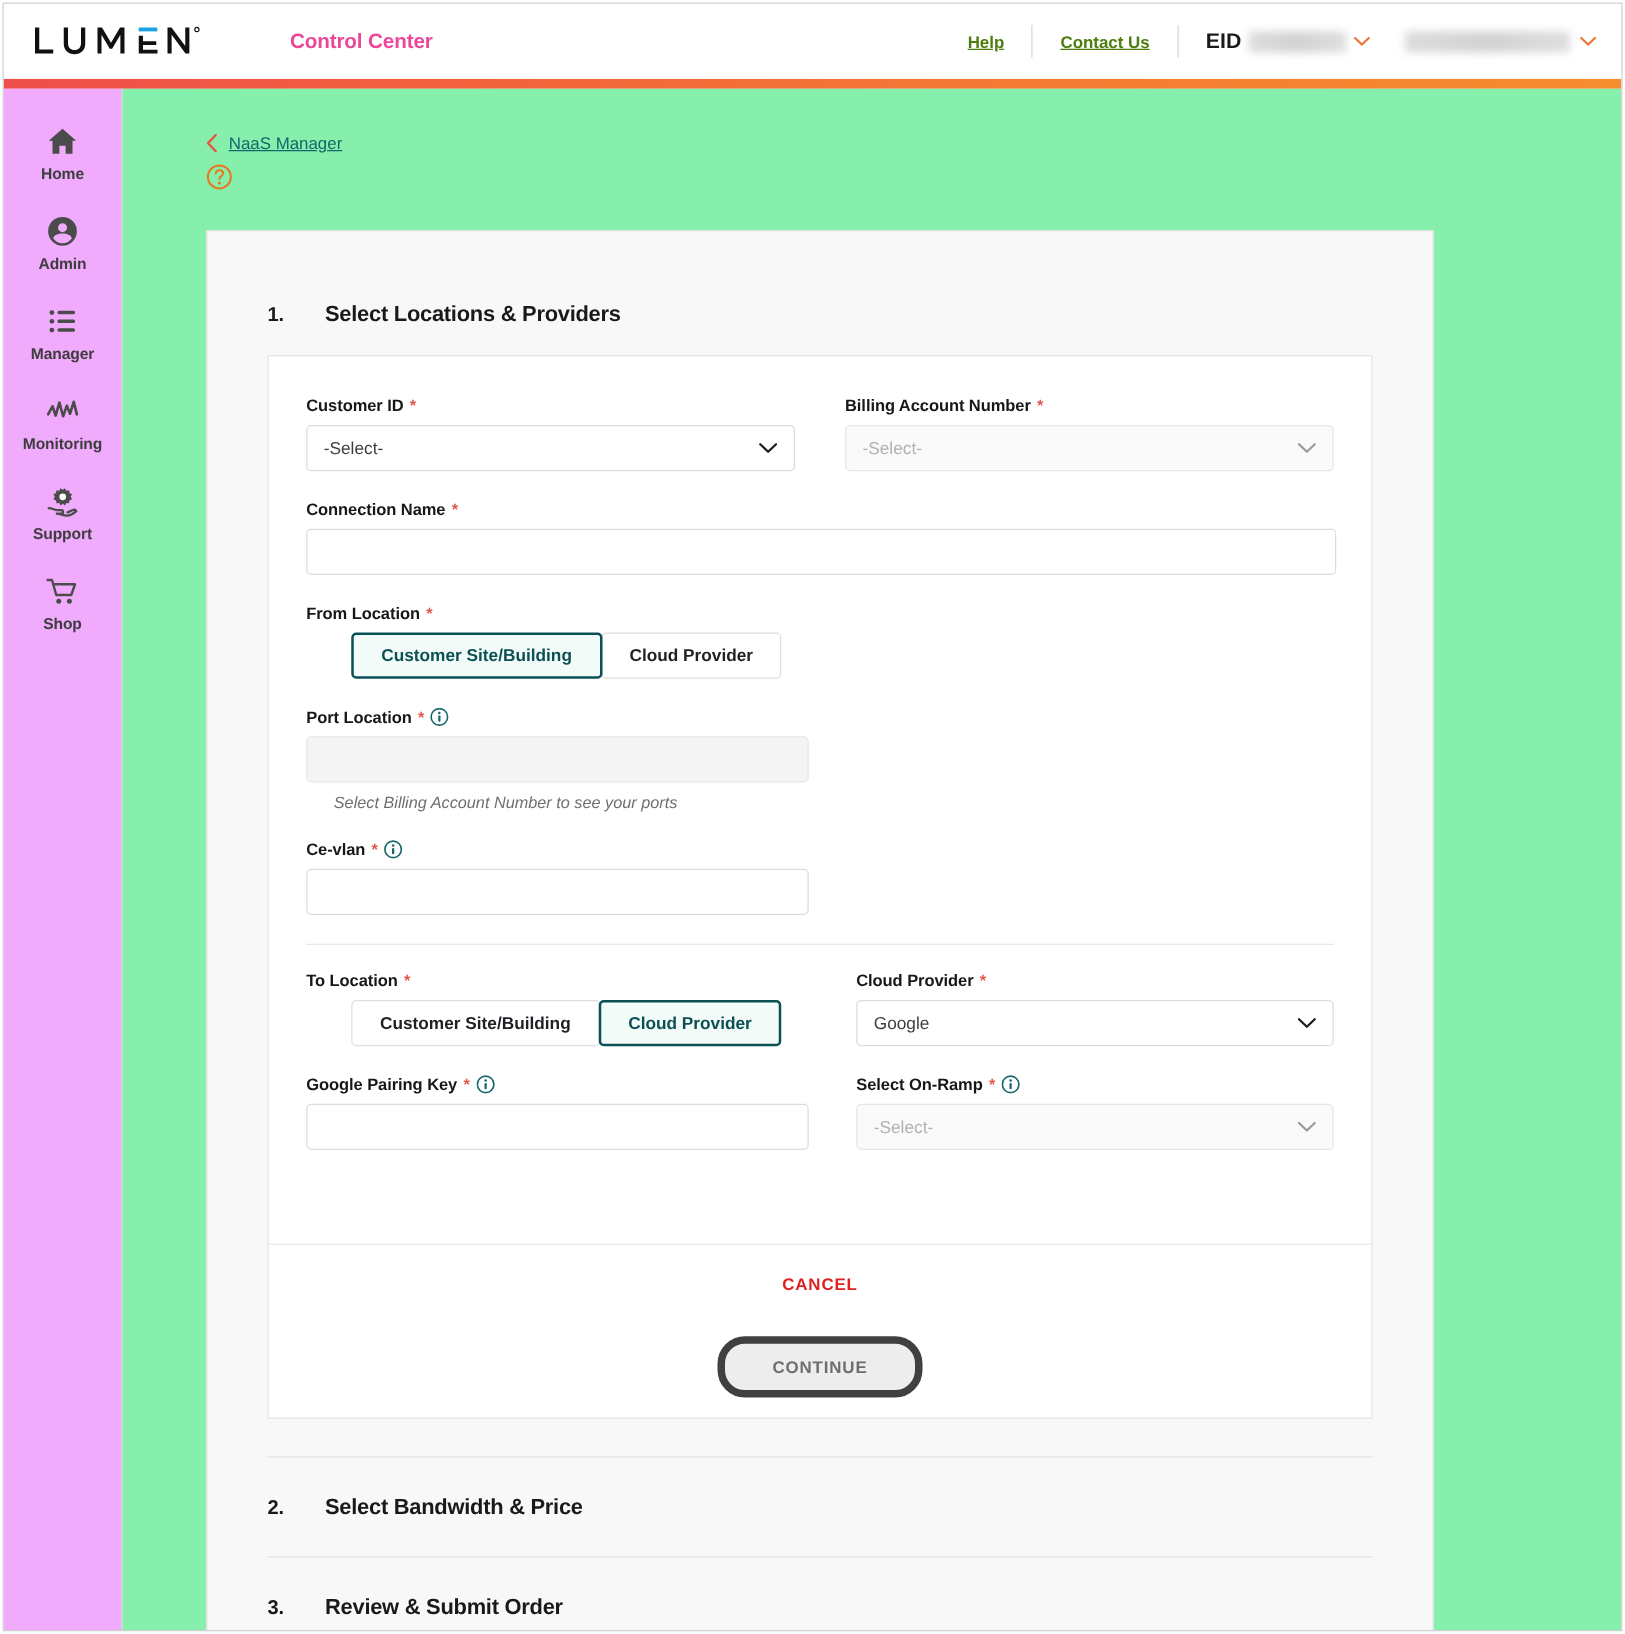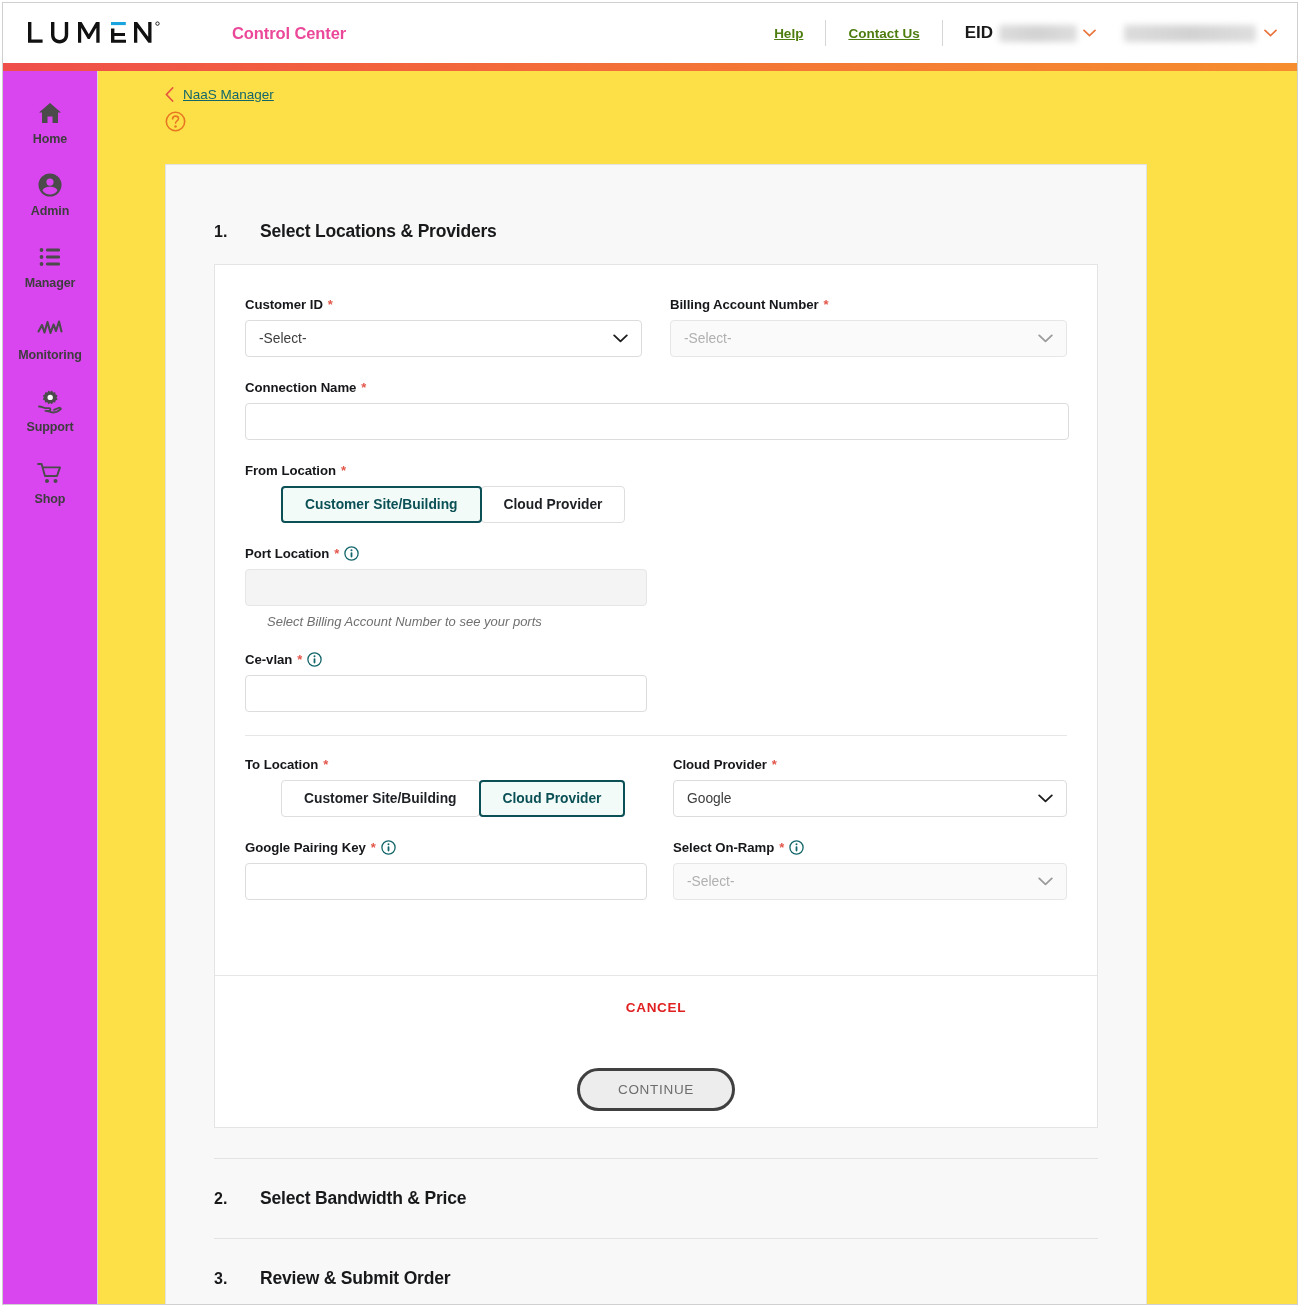--- a/index.html
+++ b/index.html
@@ -91,21 +91,21 @@
     background: linear-gradient(90deg, #ef4e4b 0%, #f2623d 28%, #f47735 58%, #f68d2e 100%);
   }
 
   
   .body-row { display: flex; height: calc(1303px - 68px); }
 
   
   .sidebar {
     width: 95px;
     flex: none;
-    background: #d946ef;
+    background: #f0abfc;
     border-right: 1px solid #d9d9d9;
     padding-top: 16px;
   }
   .nav-item {
     height: 72px;
     display: flex;
     flex-direction: column;
     align-items: center;
     justify-content: center;
     gap: 6px;
@@ -115,22 +115,22 @@
   .nav-label {
     font-size: 12.5px;
     font-weight: bold;
     color: #3d3d3d;
     letter-spacing: -0.1px;
   }
 
   
   .content {
     flex: 1;
-    background: #fde047;
-    padding: 16px 0 0 67px;
+    background: #86efac;
+    padding: 36px 0 0 67px;
     overflow: hidden;
   }
   .breadcrumb {
     display: flex; align-items: center; gap: 9px;
     margin-bottom: 9px;
   }
   .back-chev { width: 9px; height: 15px; flex: none; }
   .crumb-link {
     font-size: 13.5px;
     color: #14666b;
@@ -165,21 +165,21 @@
   .step-head.collapsed { padding: 29px 0 29px 48px; cursor: pointer; }
   .step-divider { height: 1px; background: #e3e3e3; margin: 0 48px; }
 
   
   .panel {
     margin: 0 48px 0 48px;
     background: #ffffff;
     border: 1px solid #e4e4e4;
   }
   .panel-body { padding: 32px 30px 18px 30px; }
-  .row { display: flex; gap: 28px; }
+  .row { display: flex; gap: 40px; }
   .col { width: 400px; }
   .col-wide { width: 824px; }
   .field { margin-bottom: 23px; }
 
   .label {
     font-size: 13.2px; font-weight: bold; color: #16171a;
     margin-bottom: 8px;
     display: flex; align-items: center; gap: 5px;
     letter-spacing: -0.05px;
   }
@@ -238,24 +238,24 @@
     display: flex; align-items: center; justify-content: flex-end;
     gap: 26px;
     flex-direction: column;
   }
   .btn-cancel {
     font-size: 13.5px; font-weight: bold; color: #e02020;
     letter-spacing: 0.7px; cursor: pointer;
     padding: 8px 10px; background: none; border: none;
   }
   .btn-continue {
-    font-size: 13.5px; font-weight: normal; letter-spacing: 0.7px;
+    font-size: 13.5px; font-weight: bold; letter-spacing: 0.7px;
     color: #6d6d6d; background: #ededed;
-    border: 3px solid #404040; border-radius: 22px;
-    padding: 11px 38px; cursor: default; margin-top: 19px;
+    border: 6px solid #404040; border-radius: 22px;
+    padding: 11px 38px; cursor: default;
   }
   .panel-gap { height: 34px; }
 </style>
 </head>
 <body>
 
 <div class="app-frame">
 
   <div class="topbar">
     <div class="logo-wrap">

